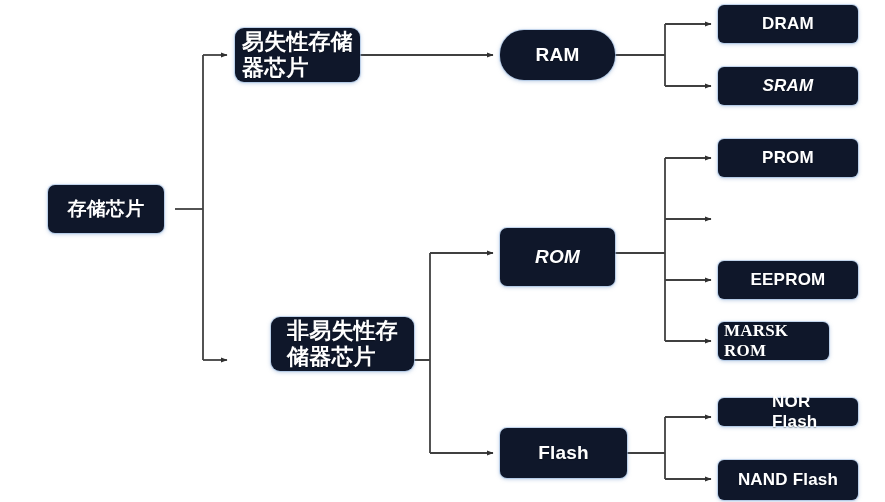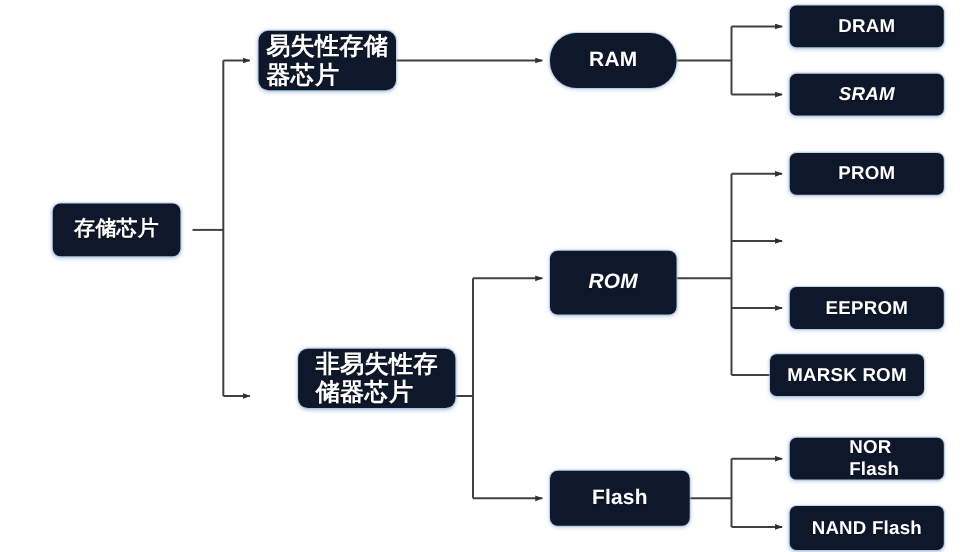--- a/index.html
+++ b/index.html
@@ -153,25 +153,25 @@
 
   <div class="node node-leaf" style="left:718px; top:139px; width:140px; height:38px;">
     <span class="node-label">PROM</span>
   </div>
 
 
   <div class="node node-leaf" style="left:718px; top:261px; width:140px; height:38px;">
     <span class="node-label">EEPROM</span>
   </div>
 
-  <div class="node node-leaf" style="left:700px; top:322px; width:140px; height:38px;">
+  <div class="node node-leaf" style="left:718px; top:322px; width:111px; height:38px;font-family:Liberation Serif, serif;">
     <span class="node-label">MARSK ROM</span>
   </div>
 
-  <div class="node node-leaf" style="left:718px; top:398px; width:140px; height:38px;padding-left:48px;">
+  <div class="node node-leaf" style="left:718px; top:398px; width:140px; height:28px;padding-left:48px;">
     <span class="node-label">NOR Flash</span>
   </div>
 
   <div class="node node-leaf" style="left:718px; top:460px; width:140px; height:40px;">
     <span class="node-label">NAND Flash</span>
   </div>
 
 </div>
 
 </body></html>

